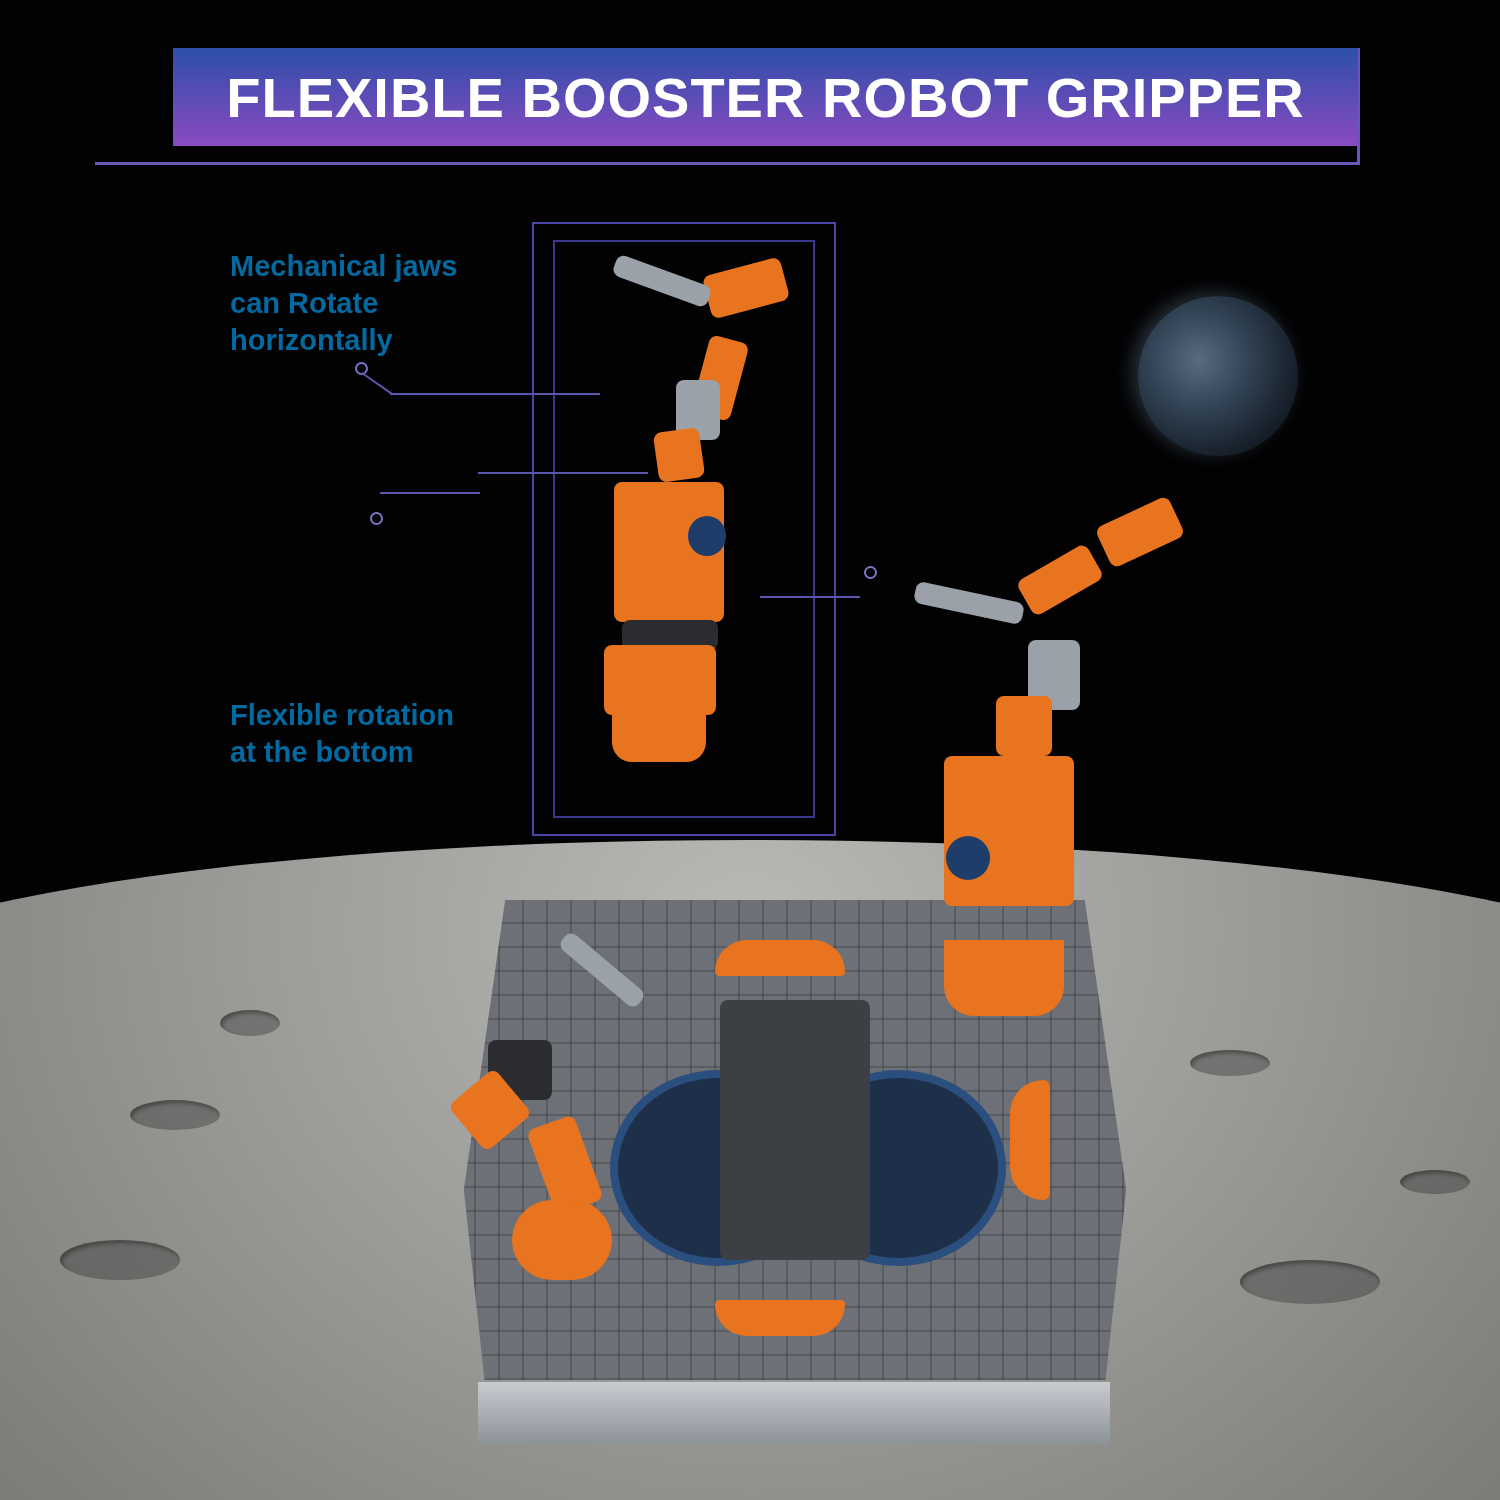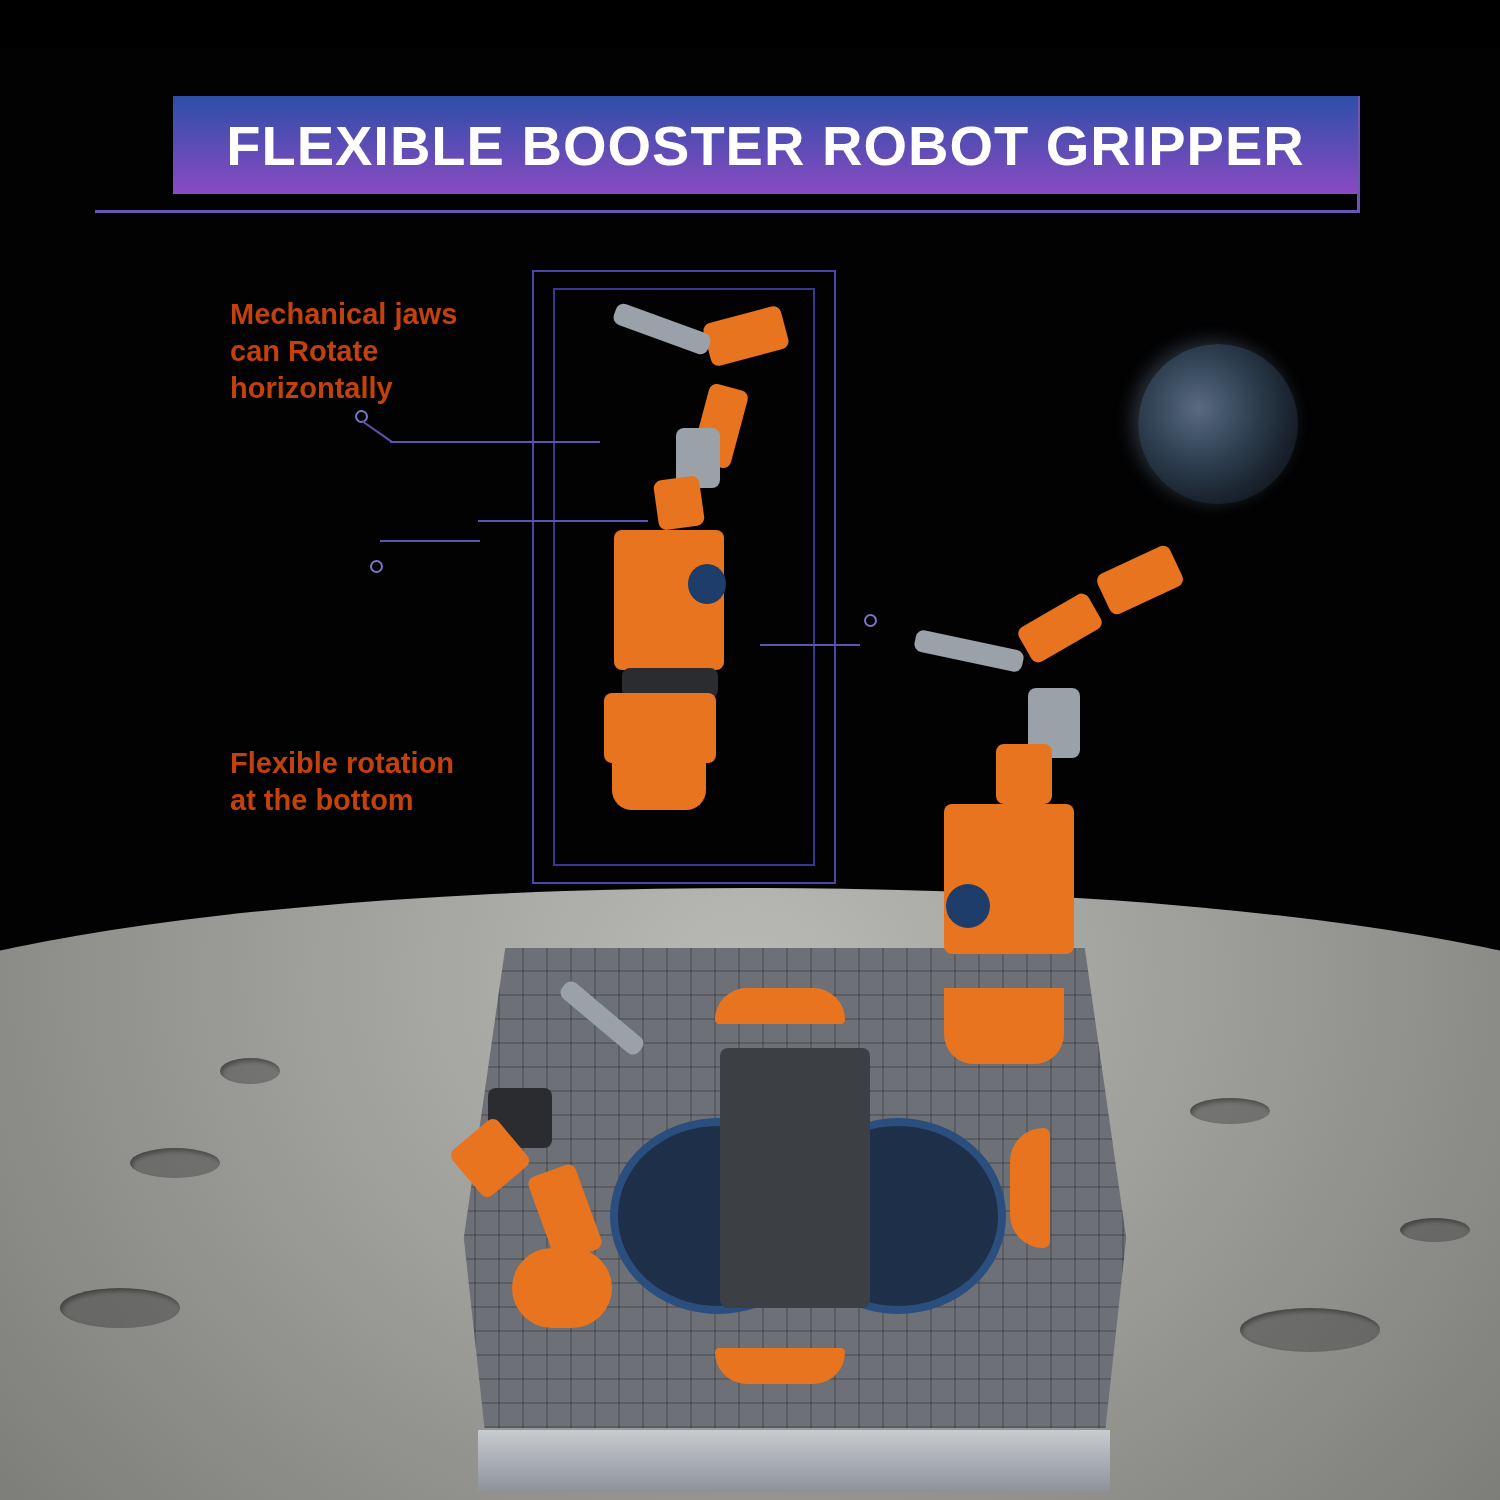--- a/index.html
+++ b/index.html
@@ -1,32 +1,32 @@
 <!DOCTYPE html>
 <html><head>
 <meta charset="utf-8">
 <style>
   html,body{margin:0;padding:0;}
   body{width:1500px;height:1500px;overflow:hidden;position:relative;background:#000;font-family:"DejaVu Sans",sans-serif;}
-  .scene{position:absolute;inset:0;margin-top:48px;}
+  .scene{position:absolute;inset:0;}
   .space{position:absolute;left:0;top:0;width:1500px;height:900px;background:#020203;}
   .moon-surface{position:absolute;left:-200px;top:840px;width:1900px;height:900px;border-radius:50% 50% 0 0/18% 18% 0 0;
     background:radial-gradient(ellipse at 50% 10%,#b9b9b6 0%,#9d9d9a 35%,#7f7f7c 70%,#6b6b69 100%);}
   .crater{position:absolute;border-radius:50%;background:rgba(40,40,40,.35);box-shadow:inset 2px 3px 4px rgba(0,0,0,.35);}
   .planet{position:absolute;left:1138px;top:296px;width:160px;height:160px;border-radius:50%;
     background:radial-gradient(circle at 38% 40%,#5a6b80 0%,#324456 35%,#1b2531 65%,#05070a 100%);
     box-shadow:-6px -3px 18px rgba(160,190,220,.25);}
   .banner{position:absolute;left:95px;top:48px;width:1262px;height:115px;}
   .banner-frame{position:absolute;left:0;top:0;width:1262px;height:114px;border:3px solid #6a56b8;border-top:none;border-left:none;}
   .banner-fill{position:absolute;left:78px;top:0;width:1185px;height:98px;background:linear-gradient(#2d4fa8,#8a4ac2);}
   .banner-title{position:absolute;left:78px;top:0;width:1185px;height:98px;display:flex;align-items:center;justify-content:center;
     color:#fff;font-family:"Liberation Sans",sans-serif;font-weight:bold;font-size:56px;letter-spacing:1px;}
   .hud-frame{position:absolute;left:532px;top:222px;width:300px;height:610px;border:2px solid #4b45a8;}
   .hud-inner{position:absolute;left:553px;top:240px;width:258px;height:574px;border:2px solid #3b3790;}
-  .callout{position:absolute;color:#c2410c;font-family:"Liberation Sans",sans-serif;font-weight:bold;font-size:29px;line-height:37px;}
+  .callout{position:absolute;color:#0369a1;font-family:"Liberation Sans",sans-serif;font-weight:bold;font-size:29px;line-height:37px;}
   .dot{position:absolute;width:9px;height:9px;border-radius:50%;border:2px solid #7a76c8;}
   .line{position:absolute;background:#5a56b0;}
   .robot{position:absolute;}
   .part{position:absolute;border-radius:8px;}
   .orange{background:#e8741f;}
   .grey{background:#9aa1a8;}
   .dark{background:#2a2c30;}
   .navy{background:#1f3d6b;}
   .base{position:absolute;left:450px;top:880px;width:690px;height:500px;background:#6d7177;
     clip-path:polygon(8% 4%,92% 4%,98% 62%,95% 100%,5% 100%,2% 62%);}

